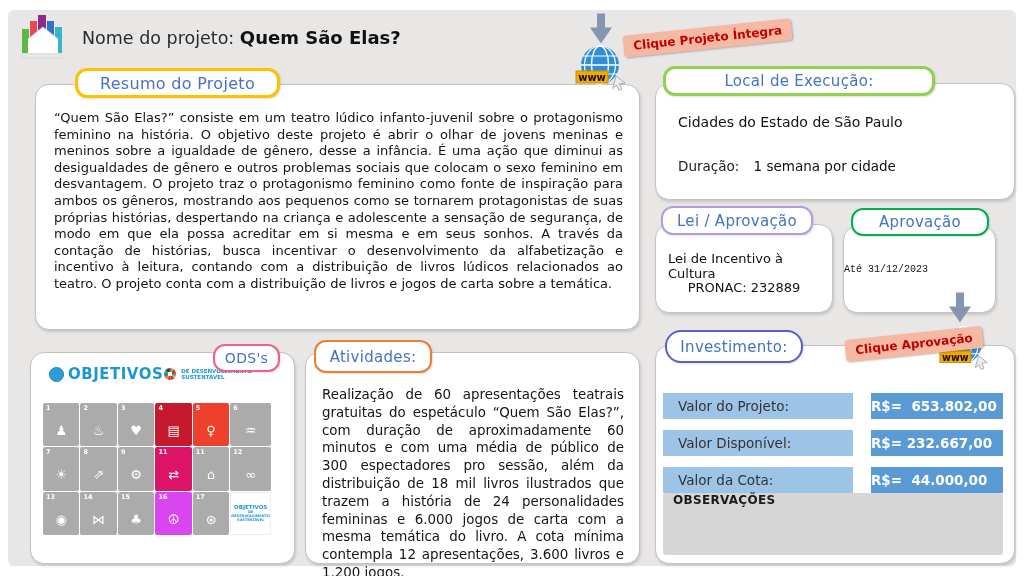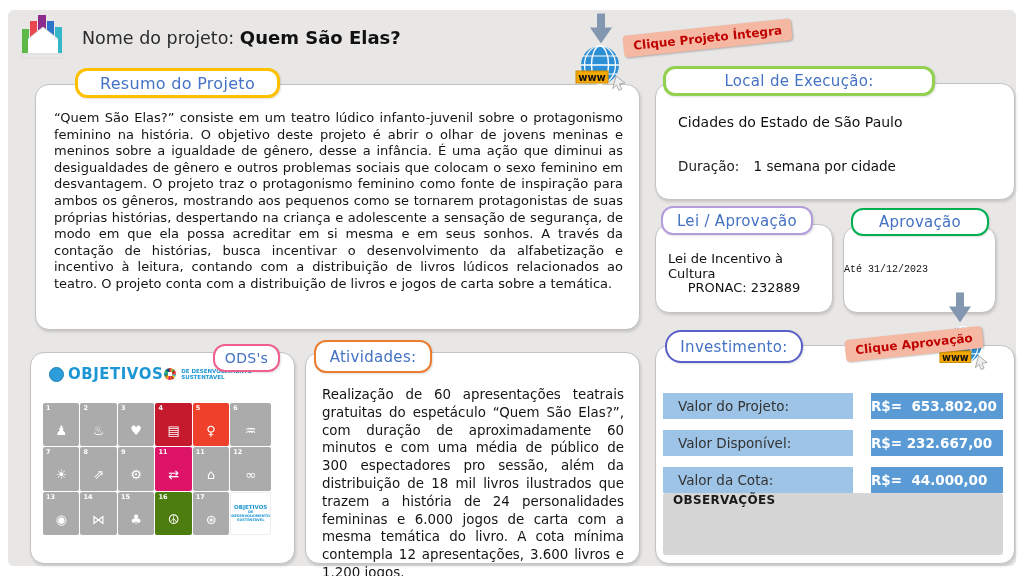--- a/index.html
+++ b/index.html
@@ -236,21 +236,21 @@
           <span class="ods-icon">◉</span>
         </div>
         <div class="ods-cell">
           <span class="ods-num">14</span>
           <span class="ods-icon">⋈</span>
         </div>
         <div class="ods-cell">
           <span class="ods-num">15</span>
           <span class="ods-icon">♣</span>
         </div>
-        <div class="ods-cell" style="background: #4d7c0f;">
+        <div class="ods-cell" style="background: #d946ef;">
           <span class="ods-num">16</span>
           <span class="ods-icon">☮</span>
         </div>
         <div class="ods-cell">
           <span class="ods-num">17</span>
           <span class="ods-icon">⊛</span>
         </div>
         <div class="ods-cell ods-logo-cell">
         <span class="w">OBJETIVOS</span>
         <span class="s">DE DESENVOLVIMENTO</span>

